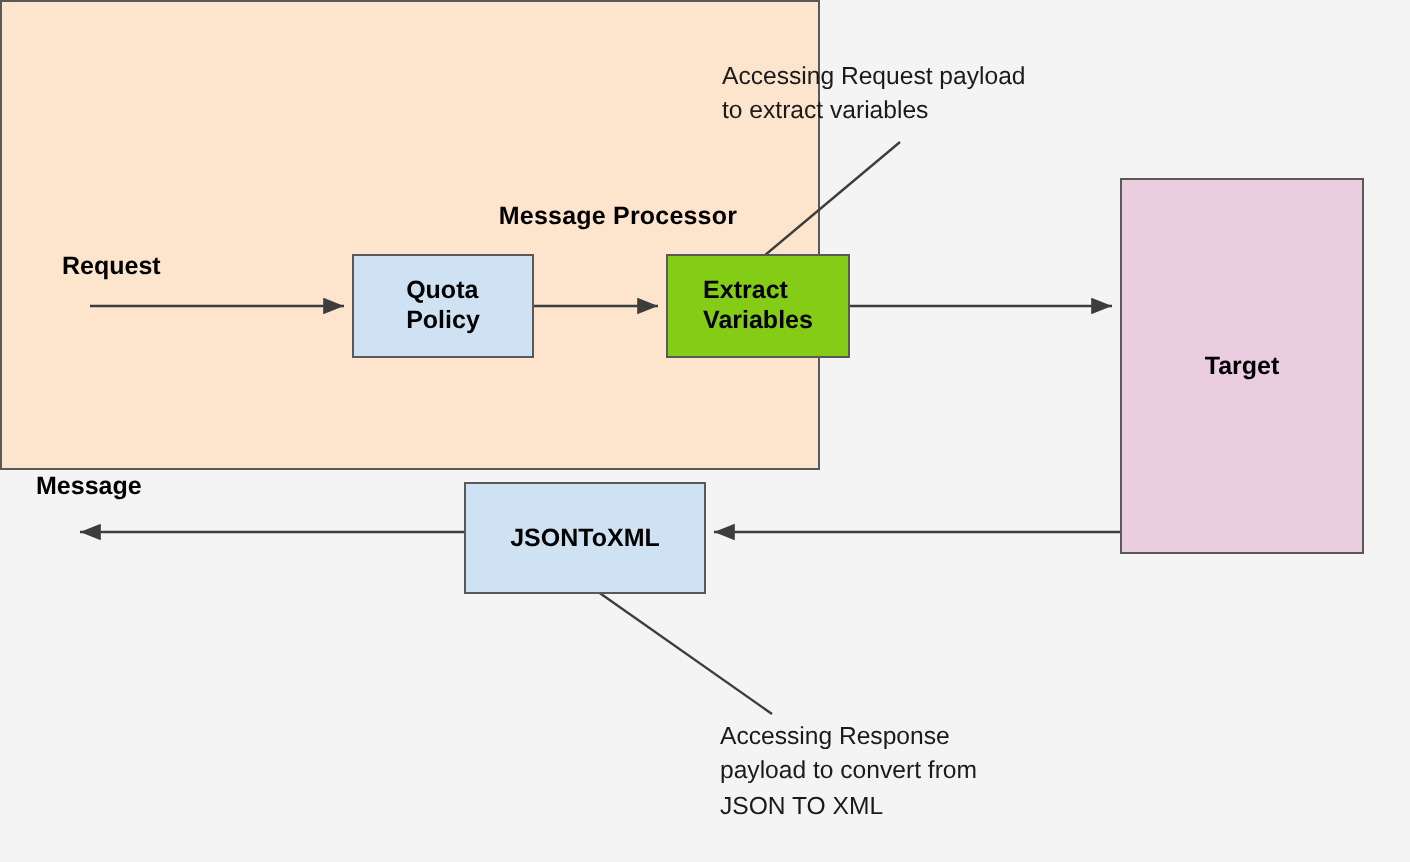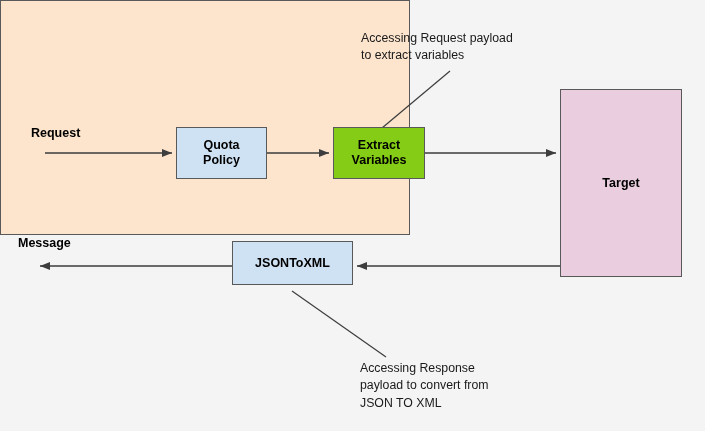--- a/index.html
+++ b/index.html
@@ -21,21 +21,20 @@
     top: 0;
     width: 705px;
     height: 431px;
   }
   .node-box {
     position: absolute;
     box-sizing: border-box;
     display: flex;
     align-items: center;
     justify-content: center;
-    text-align: center;
     line-height: 1.18;
   }
   #container-mp {
     left: 105px;
     top: 89px;
     width: 408px;
     height: 233px;
     background: #fce4cd;
     border: 1.6px solid #595959;
   }
@@ -69,21 +68,21 @@
     background: #84cc16;
     border: 1.6px solid #595959;
     font-size: 12.5px;
     font-weight: bold;
     color: #000000;
   }
   #box-jsontoxml {
     left: 232px;
     top: 241px;
     width: 121px;
-    height: 44px;
+    height: 56px;
     background: #cfe2f3;
     border: 1.6px solid #595959;
     font-size: 12.5px;
     font-weight: bold;
     color: #000000;
   }
   #box-target {
     left: 560px;
     top: 89px;
     width: 122px;
@@ -152,20 +151,21 @@
     <line x1="560" y1="266" x2="357" y2="266" stroke="#3d3d3d" stroke-width="1.3" marker-end="url(#arrow-left)"></line>
 
     <line x1="232" y1="266" x2="40" y2="266" stroke="#3d3d3d" stroke-width="1.3" marker-end="url(#arrow-left)"></line>
 
     <line x1="382" y1="128" x2="450" y2="71" stroke="#3d3d3d" stroke-width="1.2"></line>
 
     <line x1="292" y1="291" x2="386" y2="357" stroke="#3d3d3d" stroke-width="1.2"></line>
   </svg>
 
   <div id="container-mp"></div>
+  <div id="mp-title">Message Processor</div>
 
   <div id="box-quota" class="node-box" style="white-space: pre-line;">Quota
 Policy</div>
 
   <div id="box-extract" class="node-box" style="white-space: pre-line;">Extract
 Variables</div>
 
   <div id="box-jsontoxml" class="node-box" style="white-space: pre-line;">JSONToXML</div>
 
   <div id="box-target" class="node-box" style="white-space: pre-line;">Target</div>

